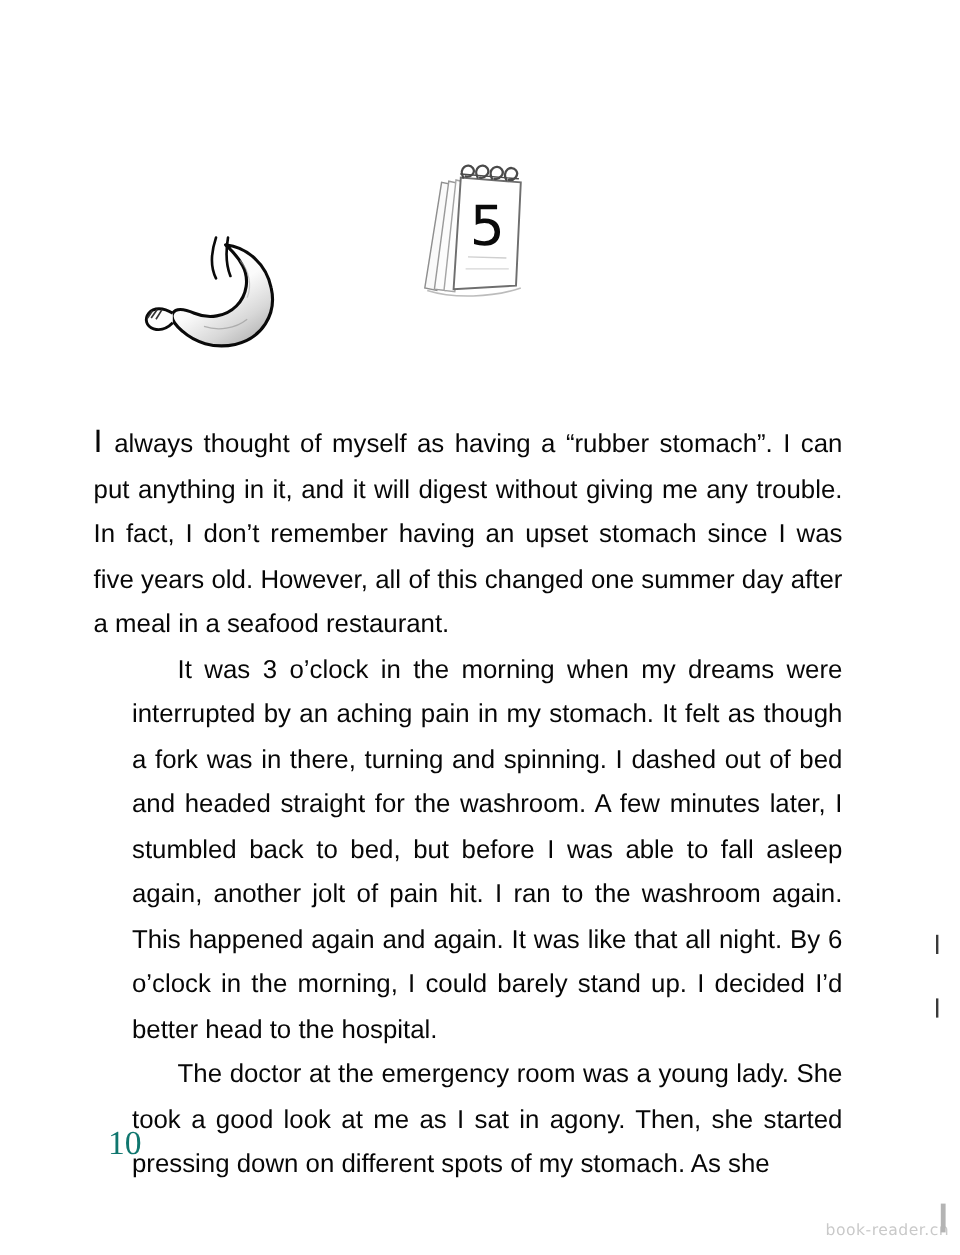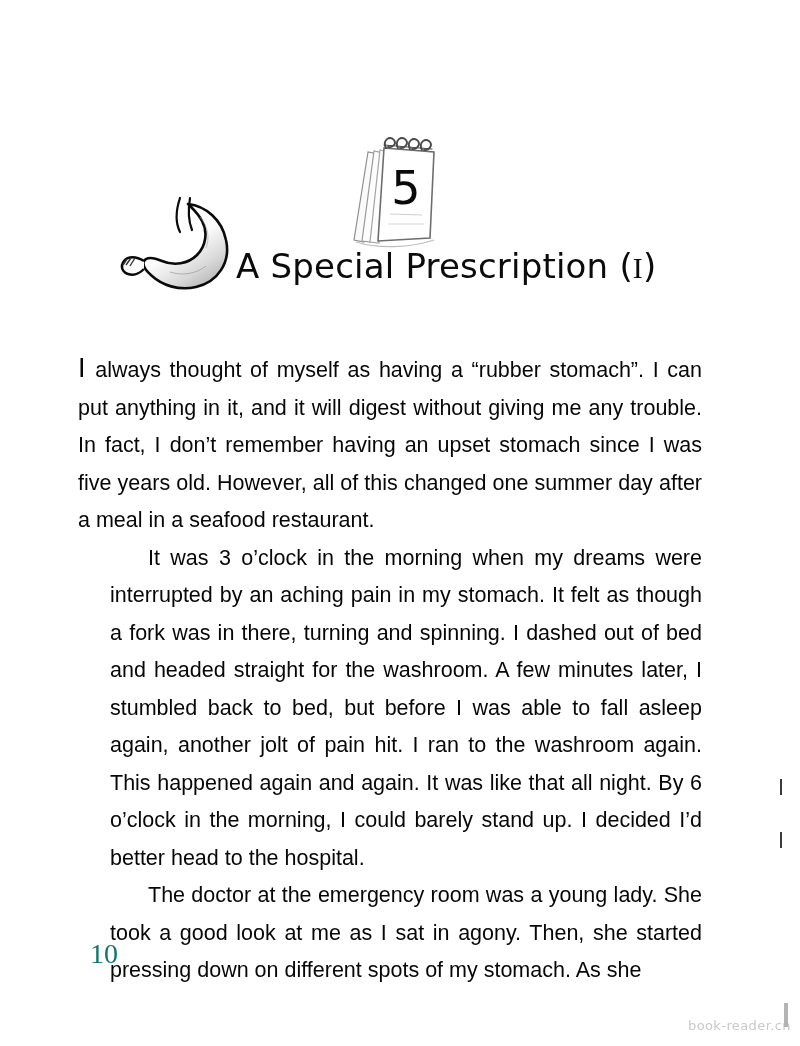--- a/index.html
+++ b/index.html
@@ -194,21 +194,20 @@
           <path d="M60 20 C 56 12, 64 7, 68 12 C 71 16, 66 21, 62 20"></path>
           <path d="M72 21 C 68 13, 76 8, 80 13 C 83 17, 78 22, 74 21"></path>
           <path d="M84 22 C 80 14, 88 9, 92 14 C 95 18, 90 23, 86 22"></path>
           <path d="M46 17 L 94 21" stroke-width="1.2"></path>
         </g>
 
         <text x="68" y="76" text-anchor="middle" font-family="DejaVu Sans, Liberation Sans, sans-serif" font-size="46" fill="#0a0a0a">5</text>
       </svg>
     </div>
 
-    <div class="chapter-title"><span>A Special Prescription (</span><span class="numeral">I</span><span>)</span></div>
 
   </div>
 
   <div class="body-text">
 
     <p class="first-para"><span class="dropcap">I</span><span> always thought of myself as having a “rubber stomach”. I can put anything in it, and it will digest without giving me any trouble. In fact, I don’t remember having an upset stomach since I was five years old. However, all of this changed one summer day after a meal in a seafood restaurant.</span></p>
 
     <p class="indent">It was 3 o’clock in the morning when my dreams were interrupted by an aching pain in my stomach. It felt as though a fork was in there, turning and spinning. I dashed out of bed and headed straight for the washroom. A few minutes later, I stumbled back to bed, but before I was able to fall asleep again, another jolt of pain hit. I ran to the washroom again. This happened again and again. It was like that all night. By 6 o’clock in the morning, I could barely stand up. I decided I’d better head to the hospital.</p>
 
     <p class="indent">The doctor at the emergency room was a young lady. She took a good look at me as I sat in agony. Then, she started pressing down on different spots of my stomach. As she</p>

